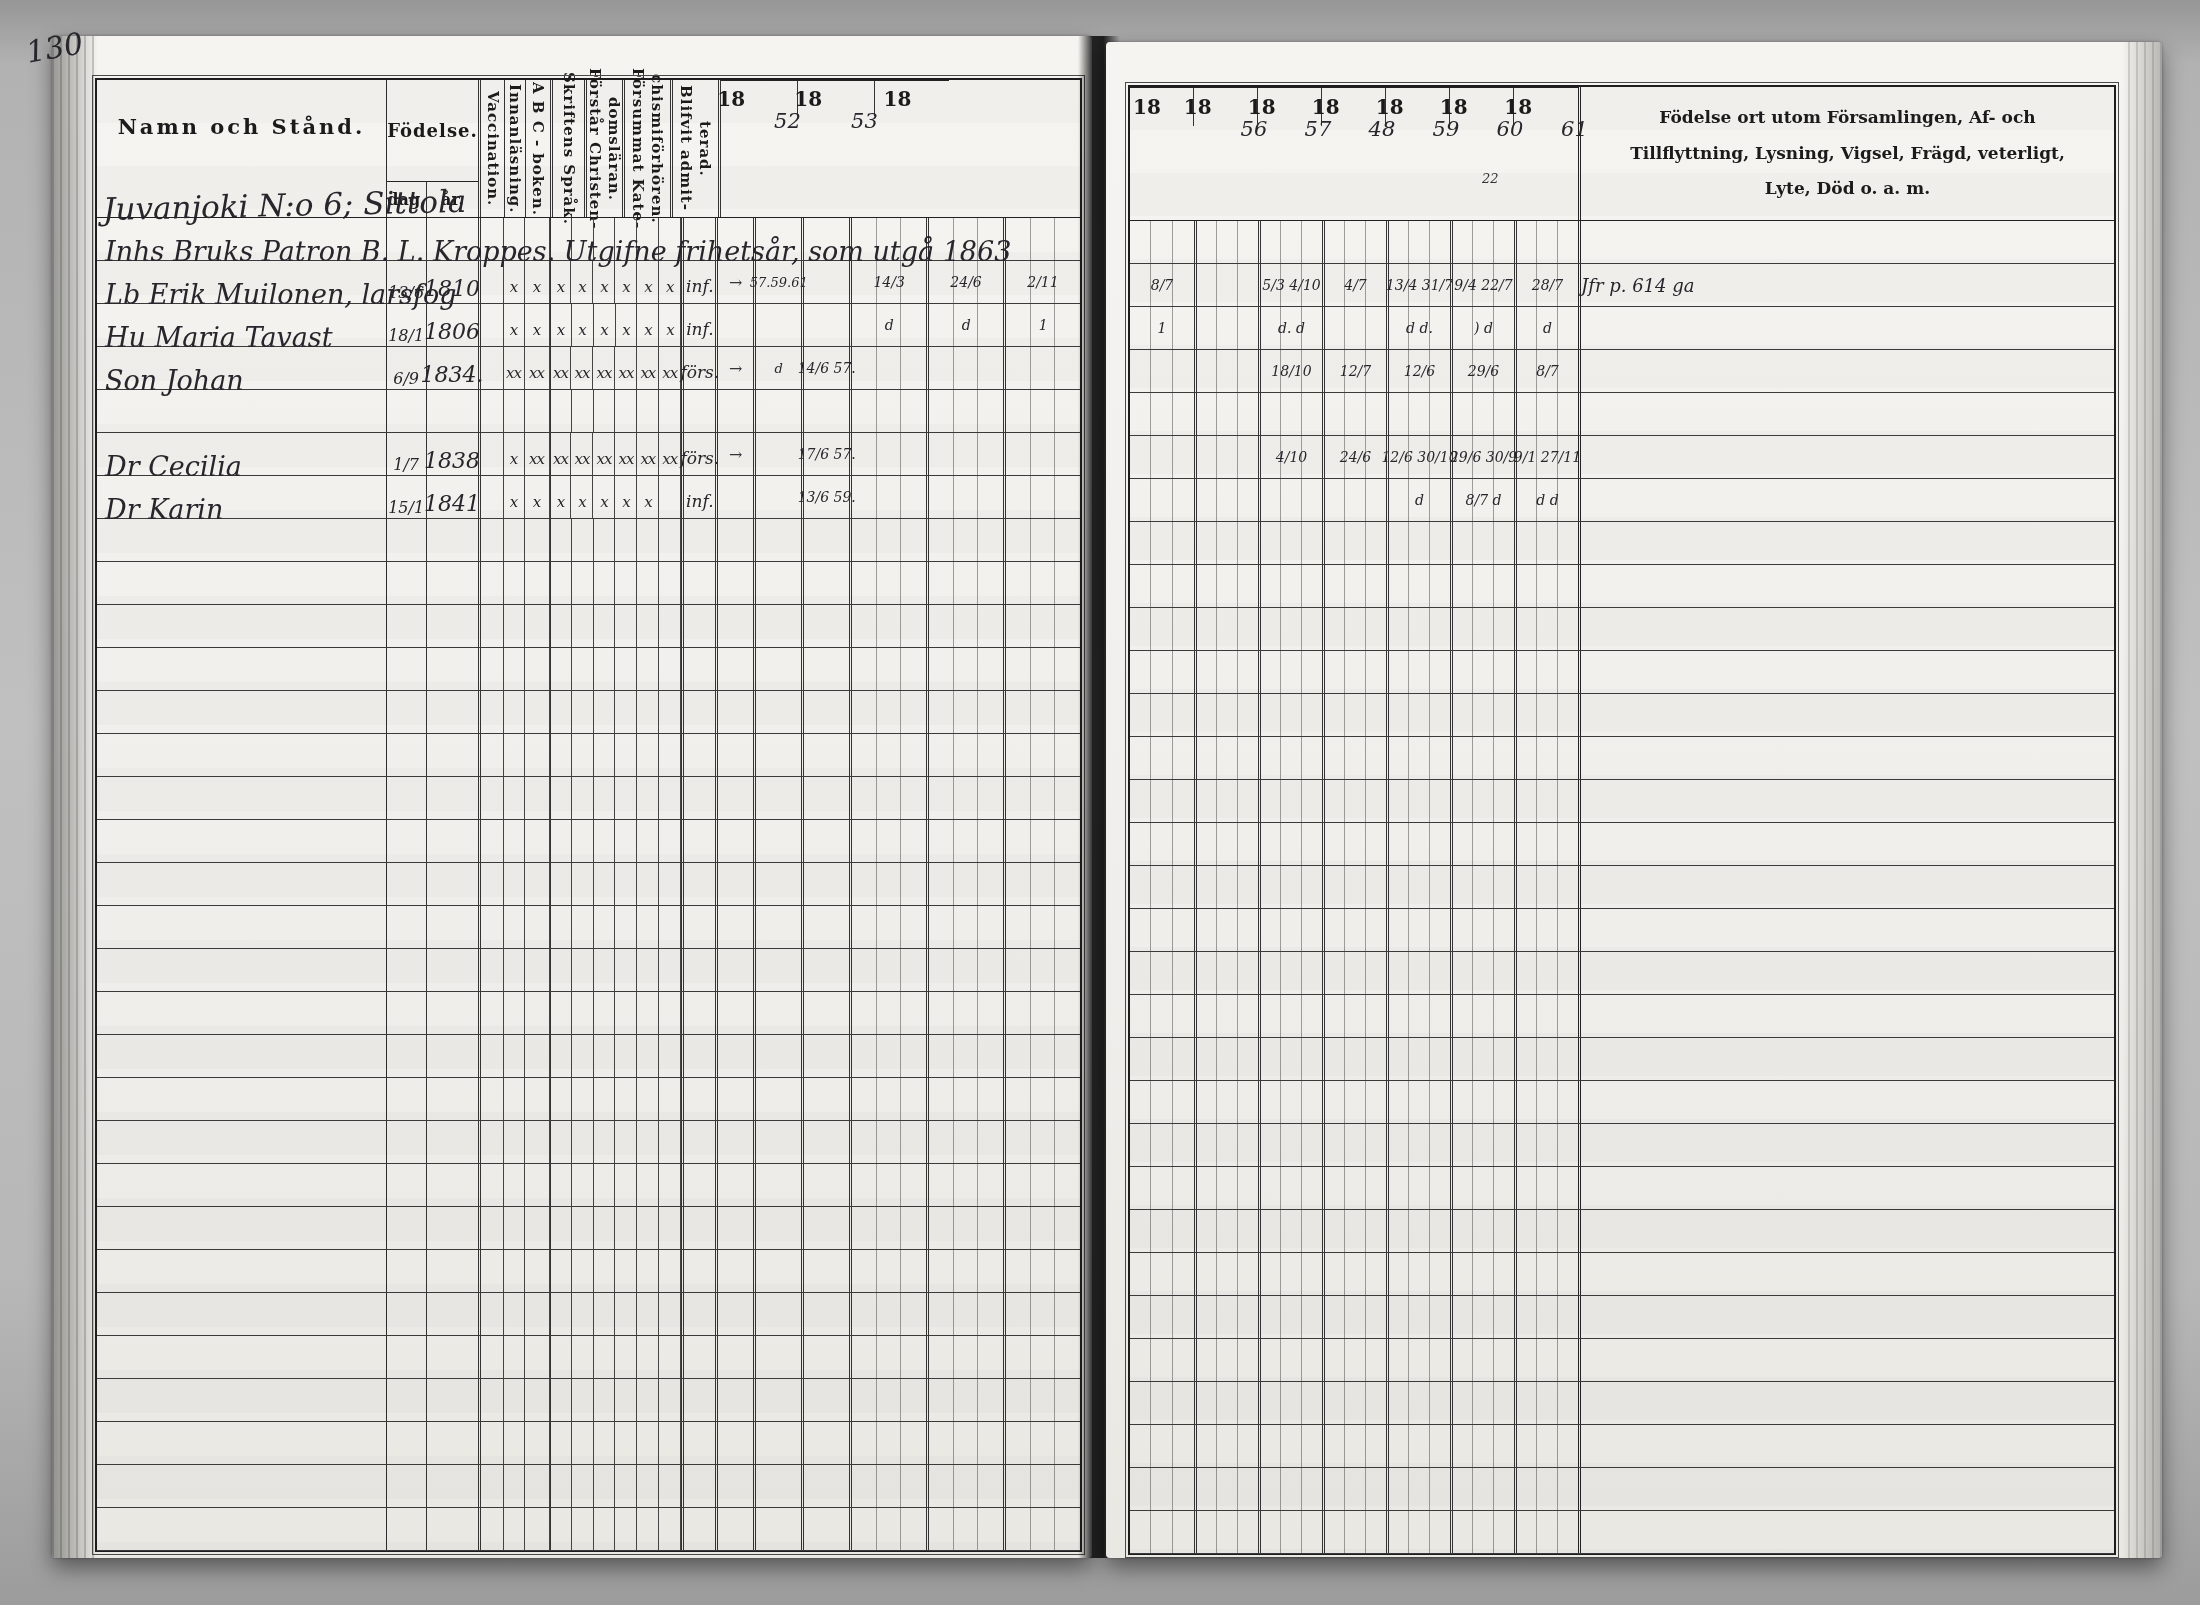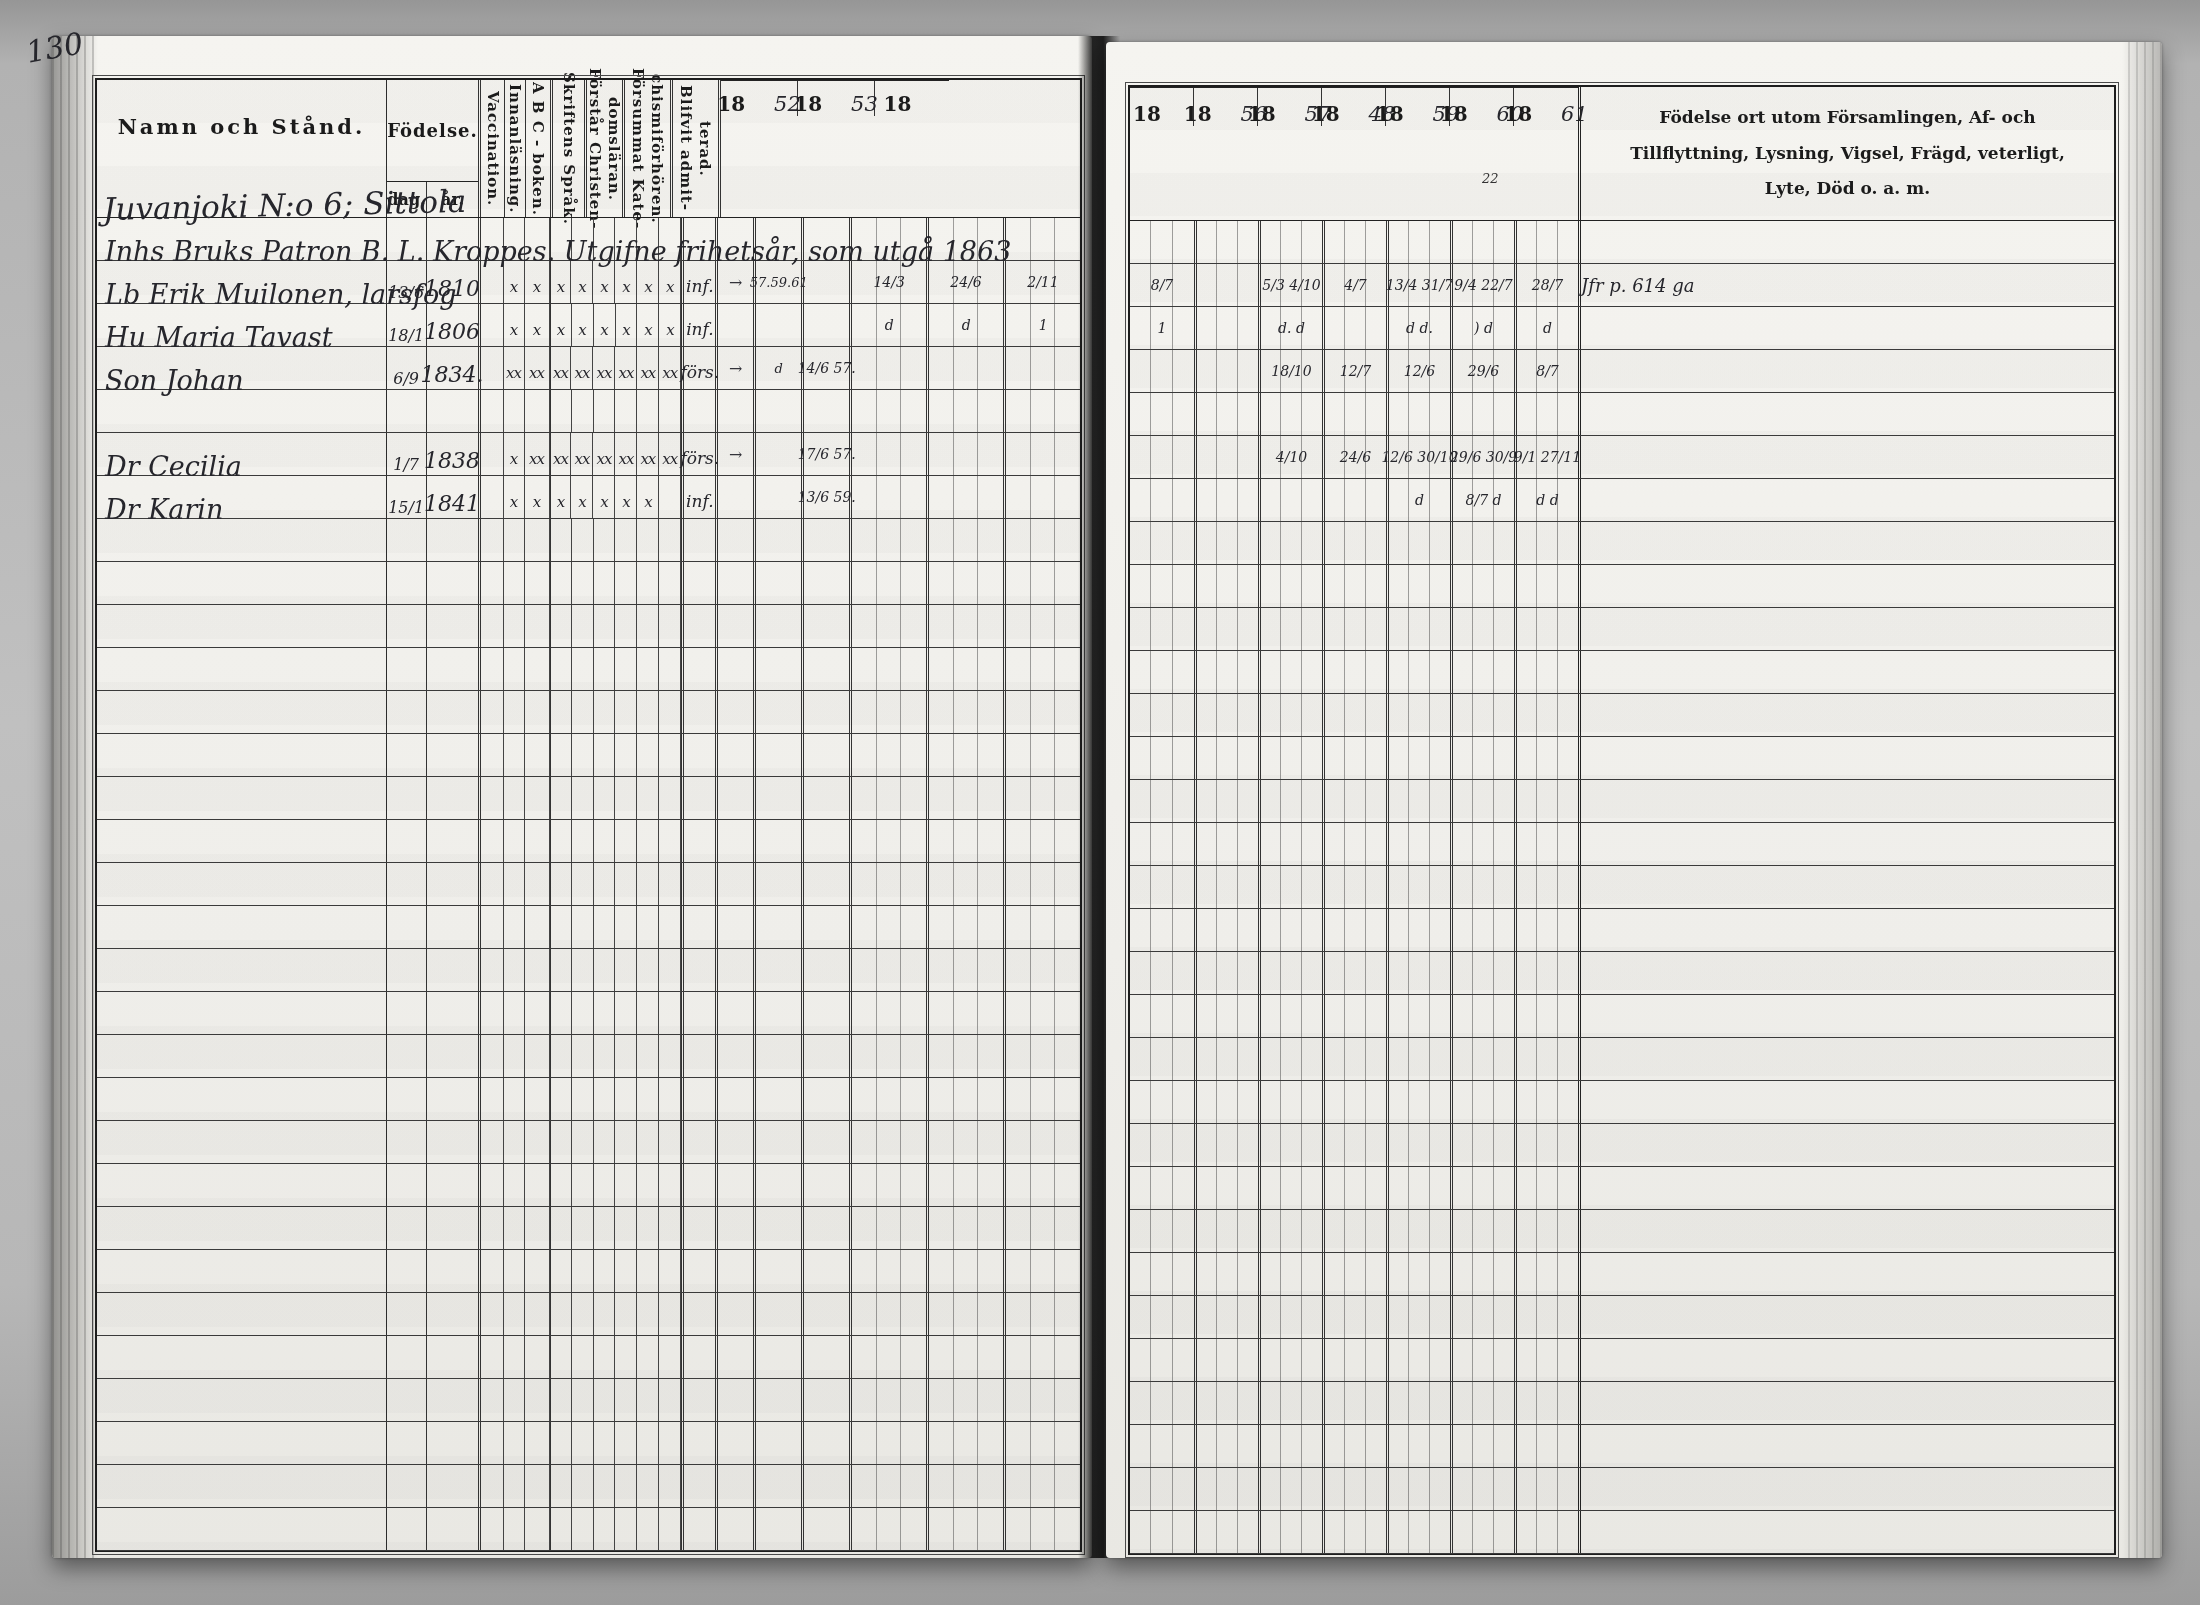--- a/index.html
+++ b/index.html
@@ -79,21 +79,21 @@
       transparent 66.6%);}
 
   
   .namn-group{position:relative;border-right:1px solid #2c2c2c;}
   .namn-title{position:absolute;top:34px;width:100%;text-align:center;font-size:21px;letter-spacing:3px;}
   .section-hw{position:absolute;left:6px;bottom:-6px;font-size:31px;white-space:nowrap;transform:rotate(-1.3deg);z-index:4;}
   .fod-label{font-size:18px;letter-spacing:1px;}
   .dagar-cell{font-size:16px;}
   .kat-label{font-size:16px;line-height:1.25;padding:6px 4px 0 4px;}
   .beg-label{font-size:19px;letter-spacing:3px;line-height:1.9;}
-  .hyr-cell{font-size:20px;display:flex;align-items:flex-end;justify-content:center;gap:28px;}
+  .hyr-cell{font-size:20px;display:flex;align-items:center;justify-content:center;gap:28px;}
   .hyr-cell .written{font-size:21px;font-weight:normal;margin-left:1px;margin-top:44px;}
   .desc-cell{flex-direction:column;font-size:17px;line-height:2.1;padding:0 30px;border-left:3px double #222;}
   .stray{position:absolute;left:352px;top:84px;font-size:13px;color:#333;}
   .knum{font-size:17px;font-weight:bold;}
 </style>
 </head>
 <body>
 
 <div class="scan">
 

